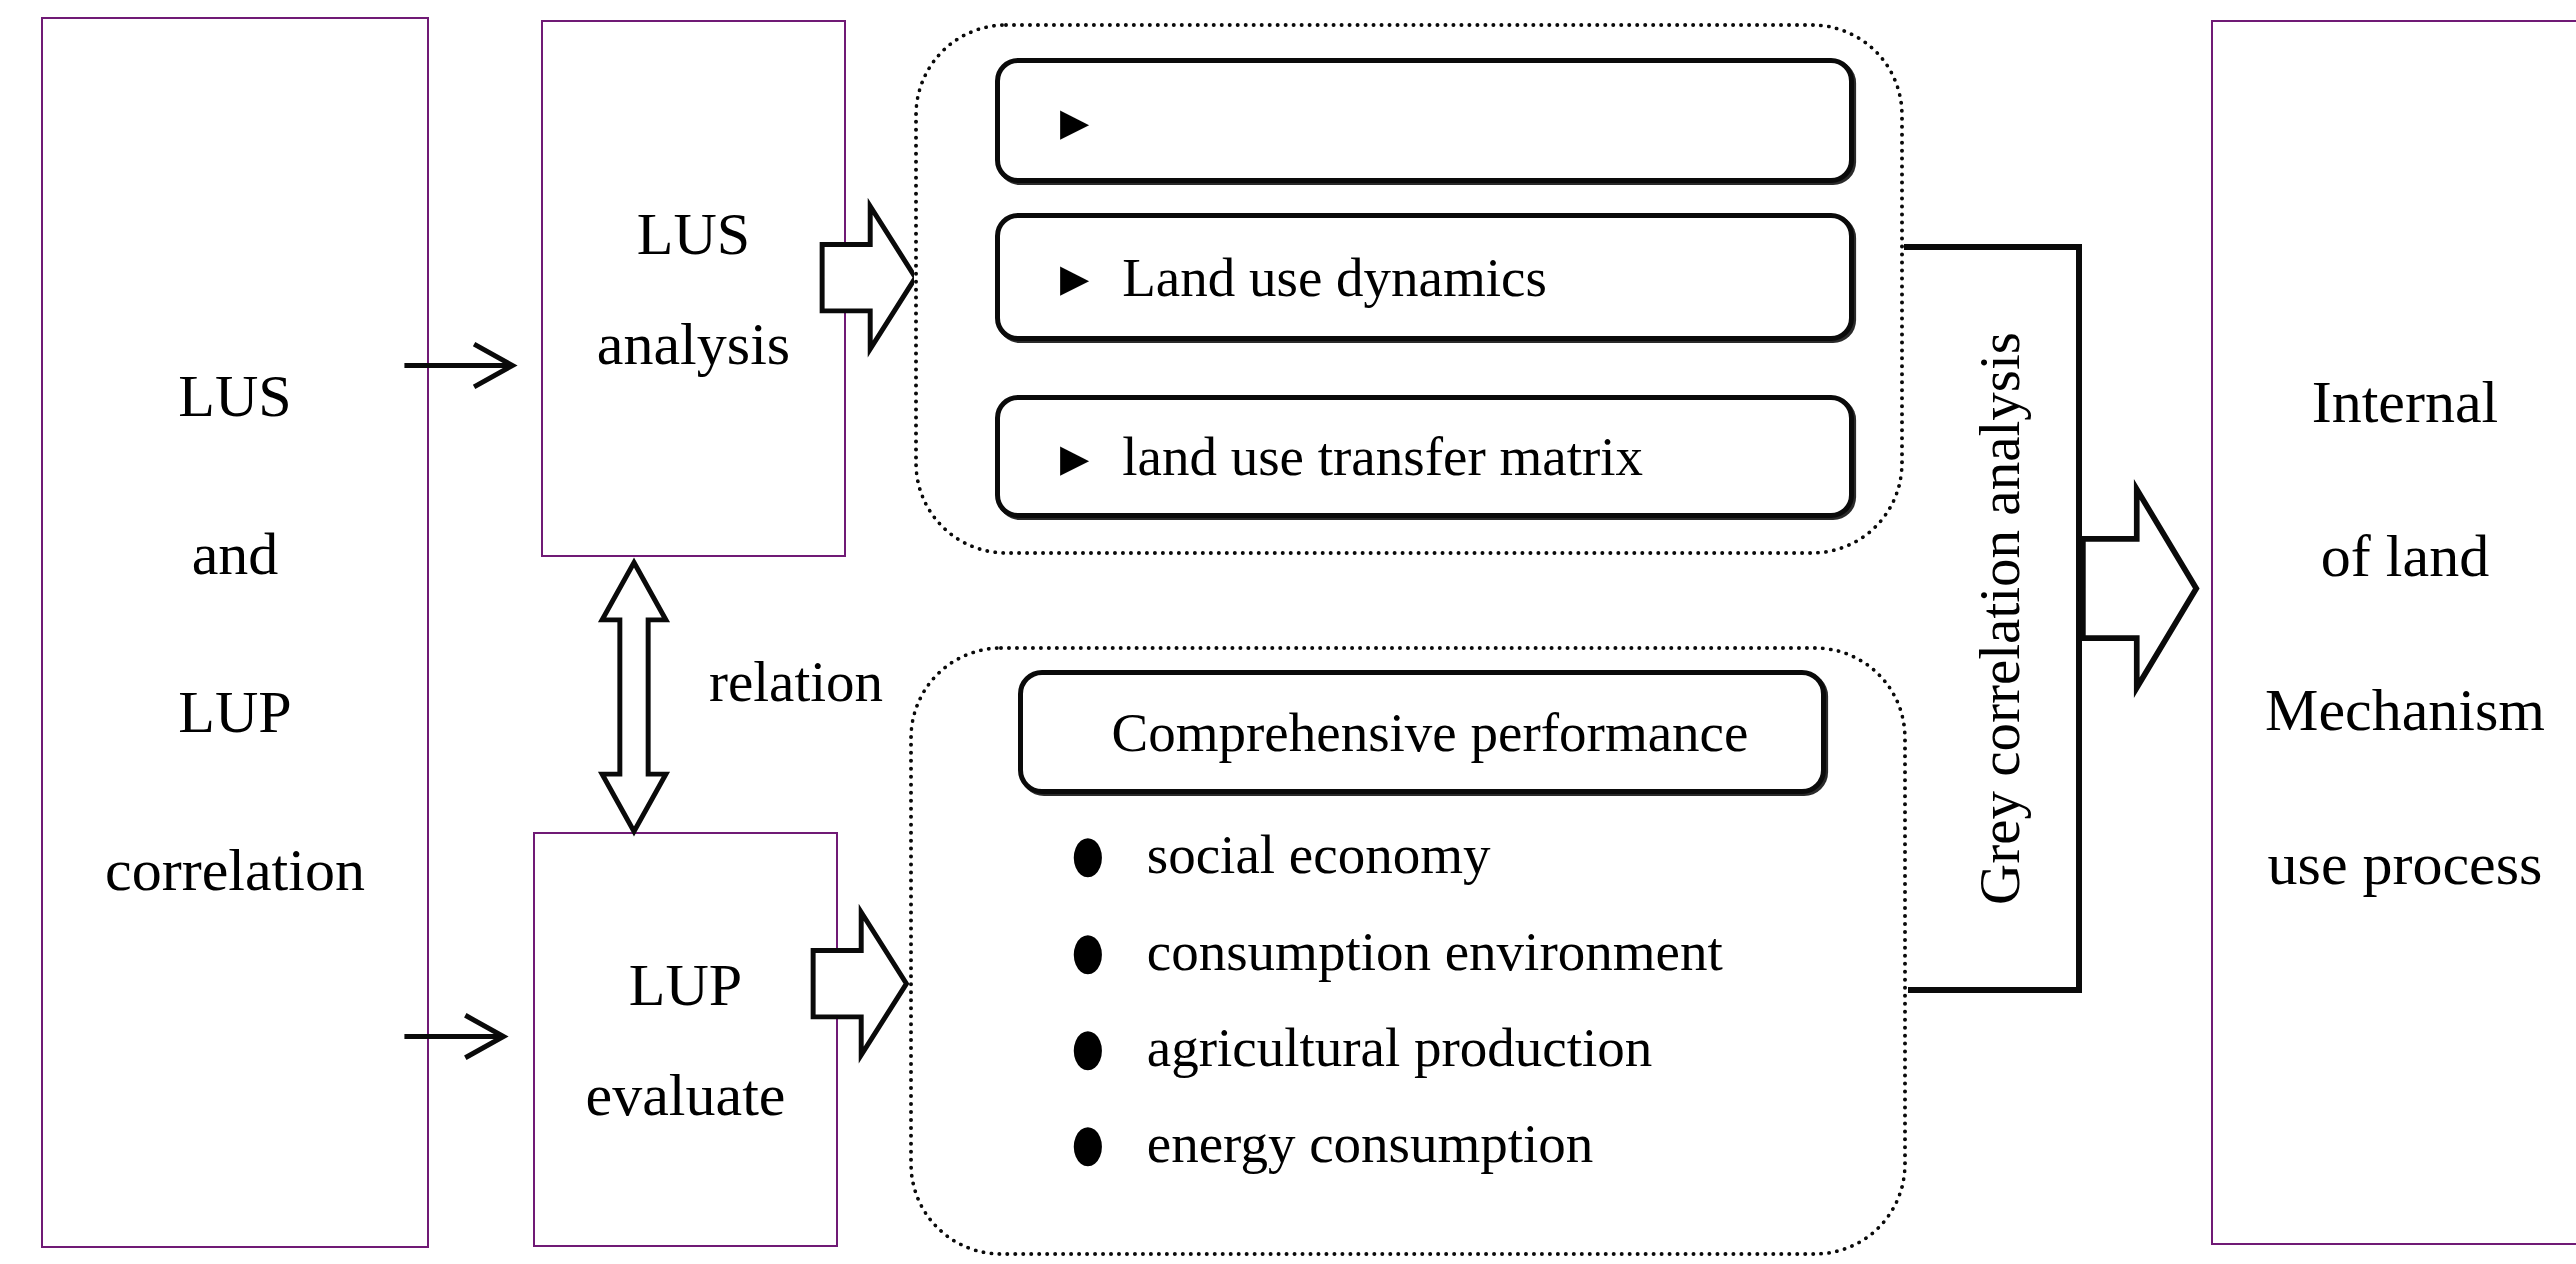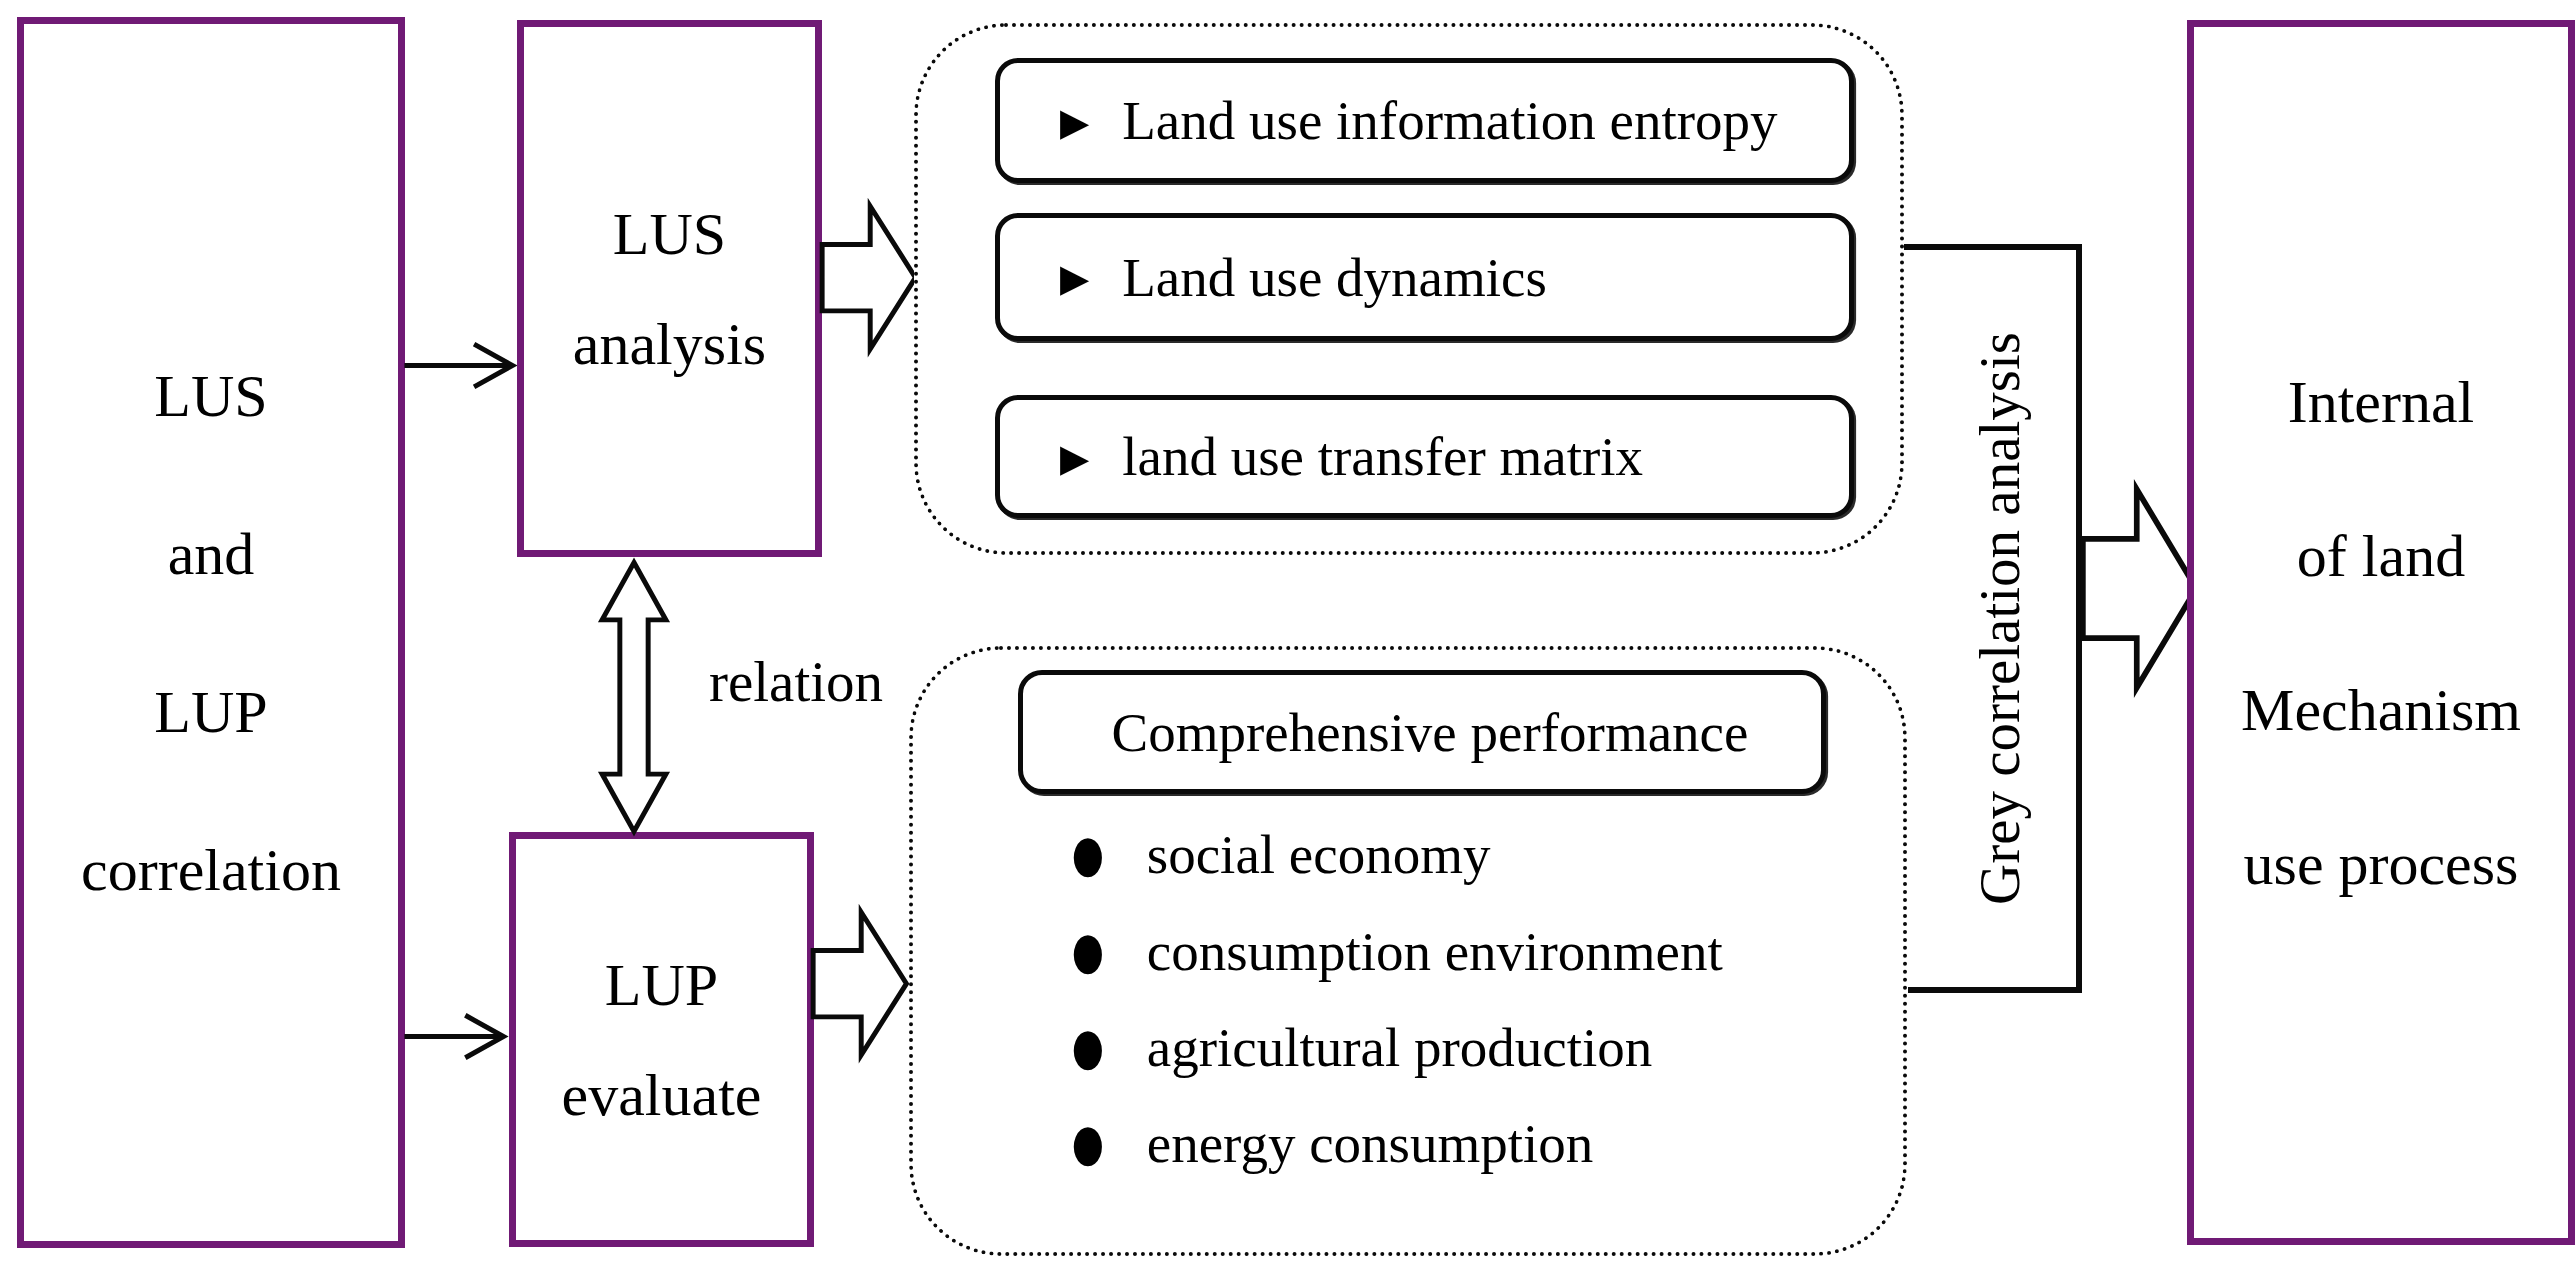--- a/index.html
+++ b/index.html
@@ -2,23 +2,23 @@
 <html style="font-size:11.3px"><head>
 <meta charset="utf-8">
 <style>
   html,body{margin:0;padding:0;background:#ffffff;}
   .stage{
     position:relative; width:2576px; height:1265px; background:#ffffff;
     font-family:"Liberation Serif", serif; color:#000;
     overflow:hidden;
   }
   .box{
-    position:absolute; background:#fff; border:7px solid #701a75;
+    position:absolute; background:#fff; border:2px solid #701a75;
     box-sizing:border-box; display:flex; flex-direction:column;
-    align-items:center; justify-content:center; text-align:right;
+    align-items:center; justify-content:center; text-align:right;margin-left:24px;
   }
   .bigtext{font-size:60px; line-height:158px; white-space:nowrap;}
   .midtext{font-size:60px; line-height:110px; white-space:nowrap;}
   .dotted-panel{
     position:absolute; border:4.3px dotted #0a0a0a; border-radius:92px;
     box-sizing:border-box; background:#fff;
   }
   .item-box{
     position:absolute; background:#fff; border:5.7px solid #0a0a0a;
     border-radius:23px; box-sizing:border-box;
@@ -98,21 +98,20 @@
   </svg>
 
   <svg style="left:810px; top:908px;" width="101" height="152" viewBox="0 0 142 215">
     <polygon points="4,60 72,60 72,6 136,107 72,208 72,154 4,154" fill="#ffffff" stroke="#0a0a0a" stroke-width="7"></polygon>
   </svg>
 
   <div class="dotted-panel" style="left:914px; top:23.4px; width:990px; height:532px;"></div>
 
   <div class="item-box" style="left:995px; top:58px; width:859px; height:125px;">
     <span class="tri">▶</span>
-    <span class="lbl">Land use information entropy</span>
   </div>
   <div class="item-box" style="left:995px; top:213px; width:859px; height:128px;">
     <span class="tri">▶</span>
     <span class="lbl">Land use dynamics</span>
   </div>
   <div class="item-box" style="left:995px; top:395px; width:859px; height:123px;">
     <span class="tri">▶</span>
     <span class="lbl">land use transfer matrix</span>
   </div>
 

